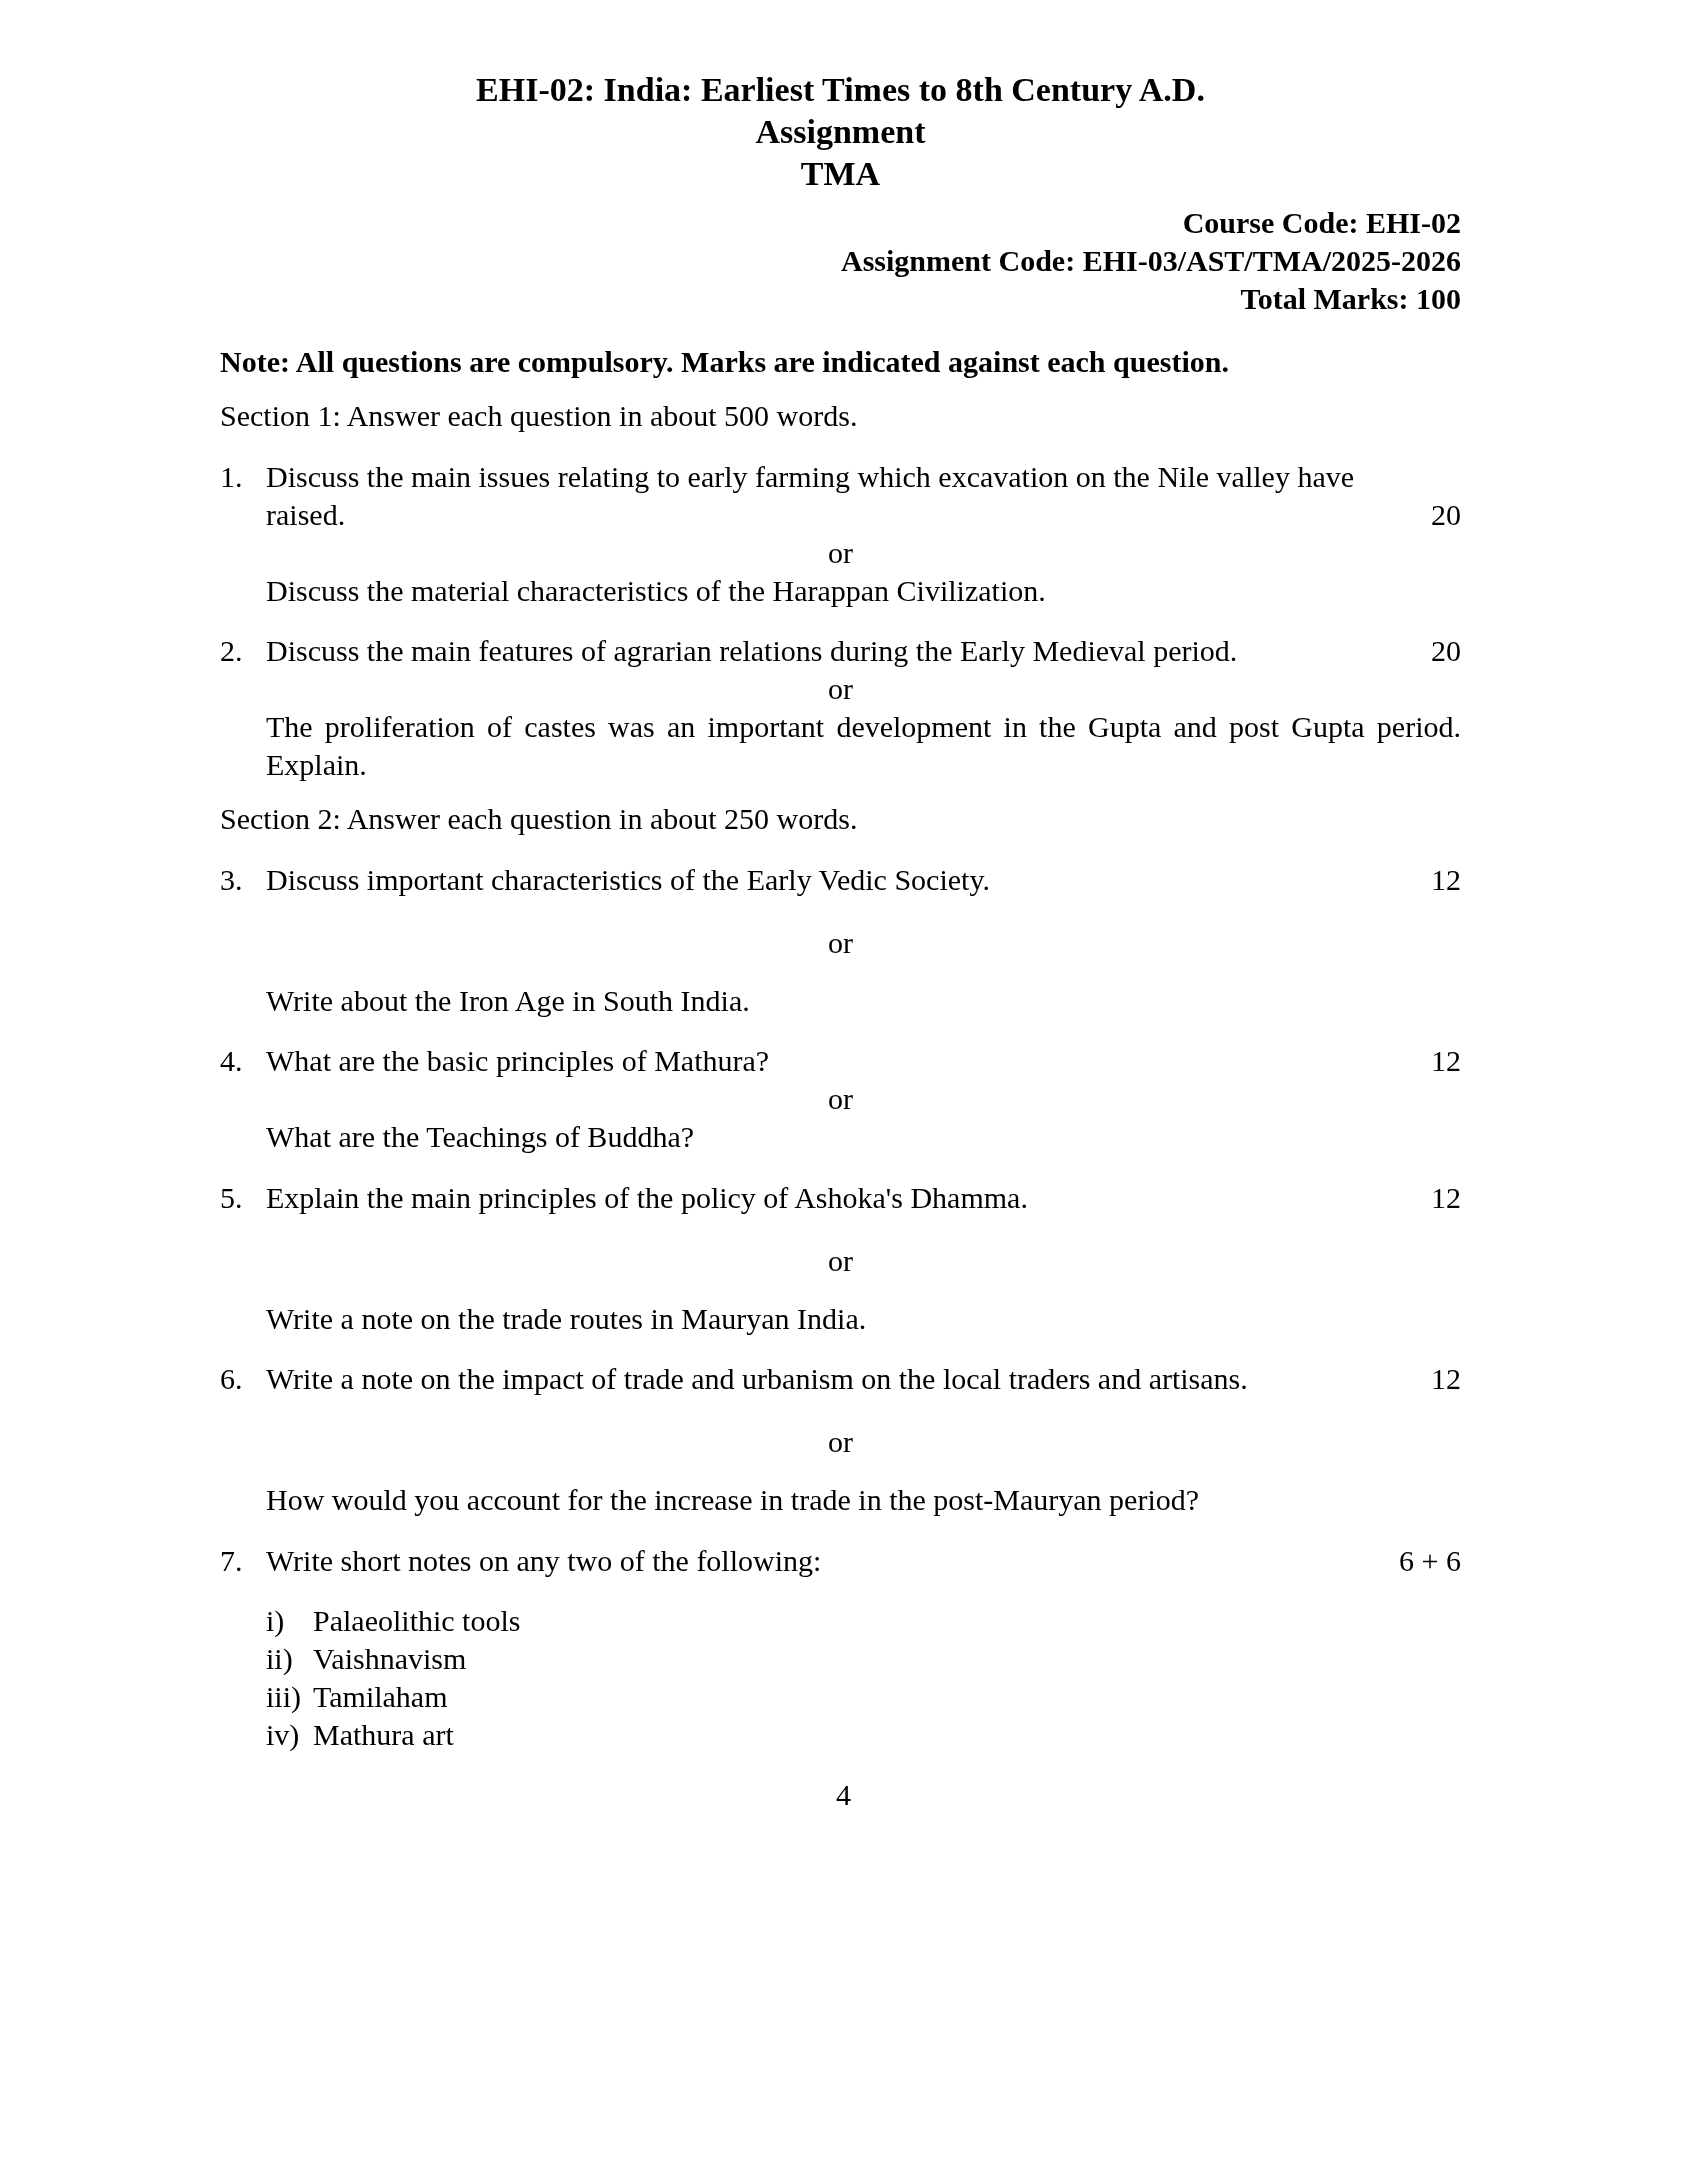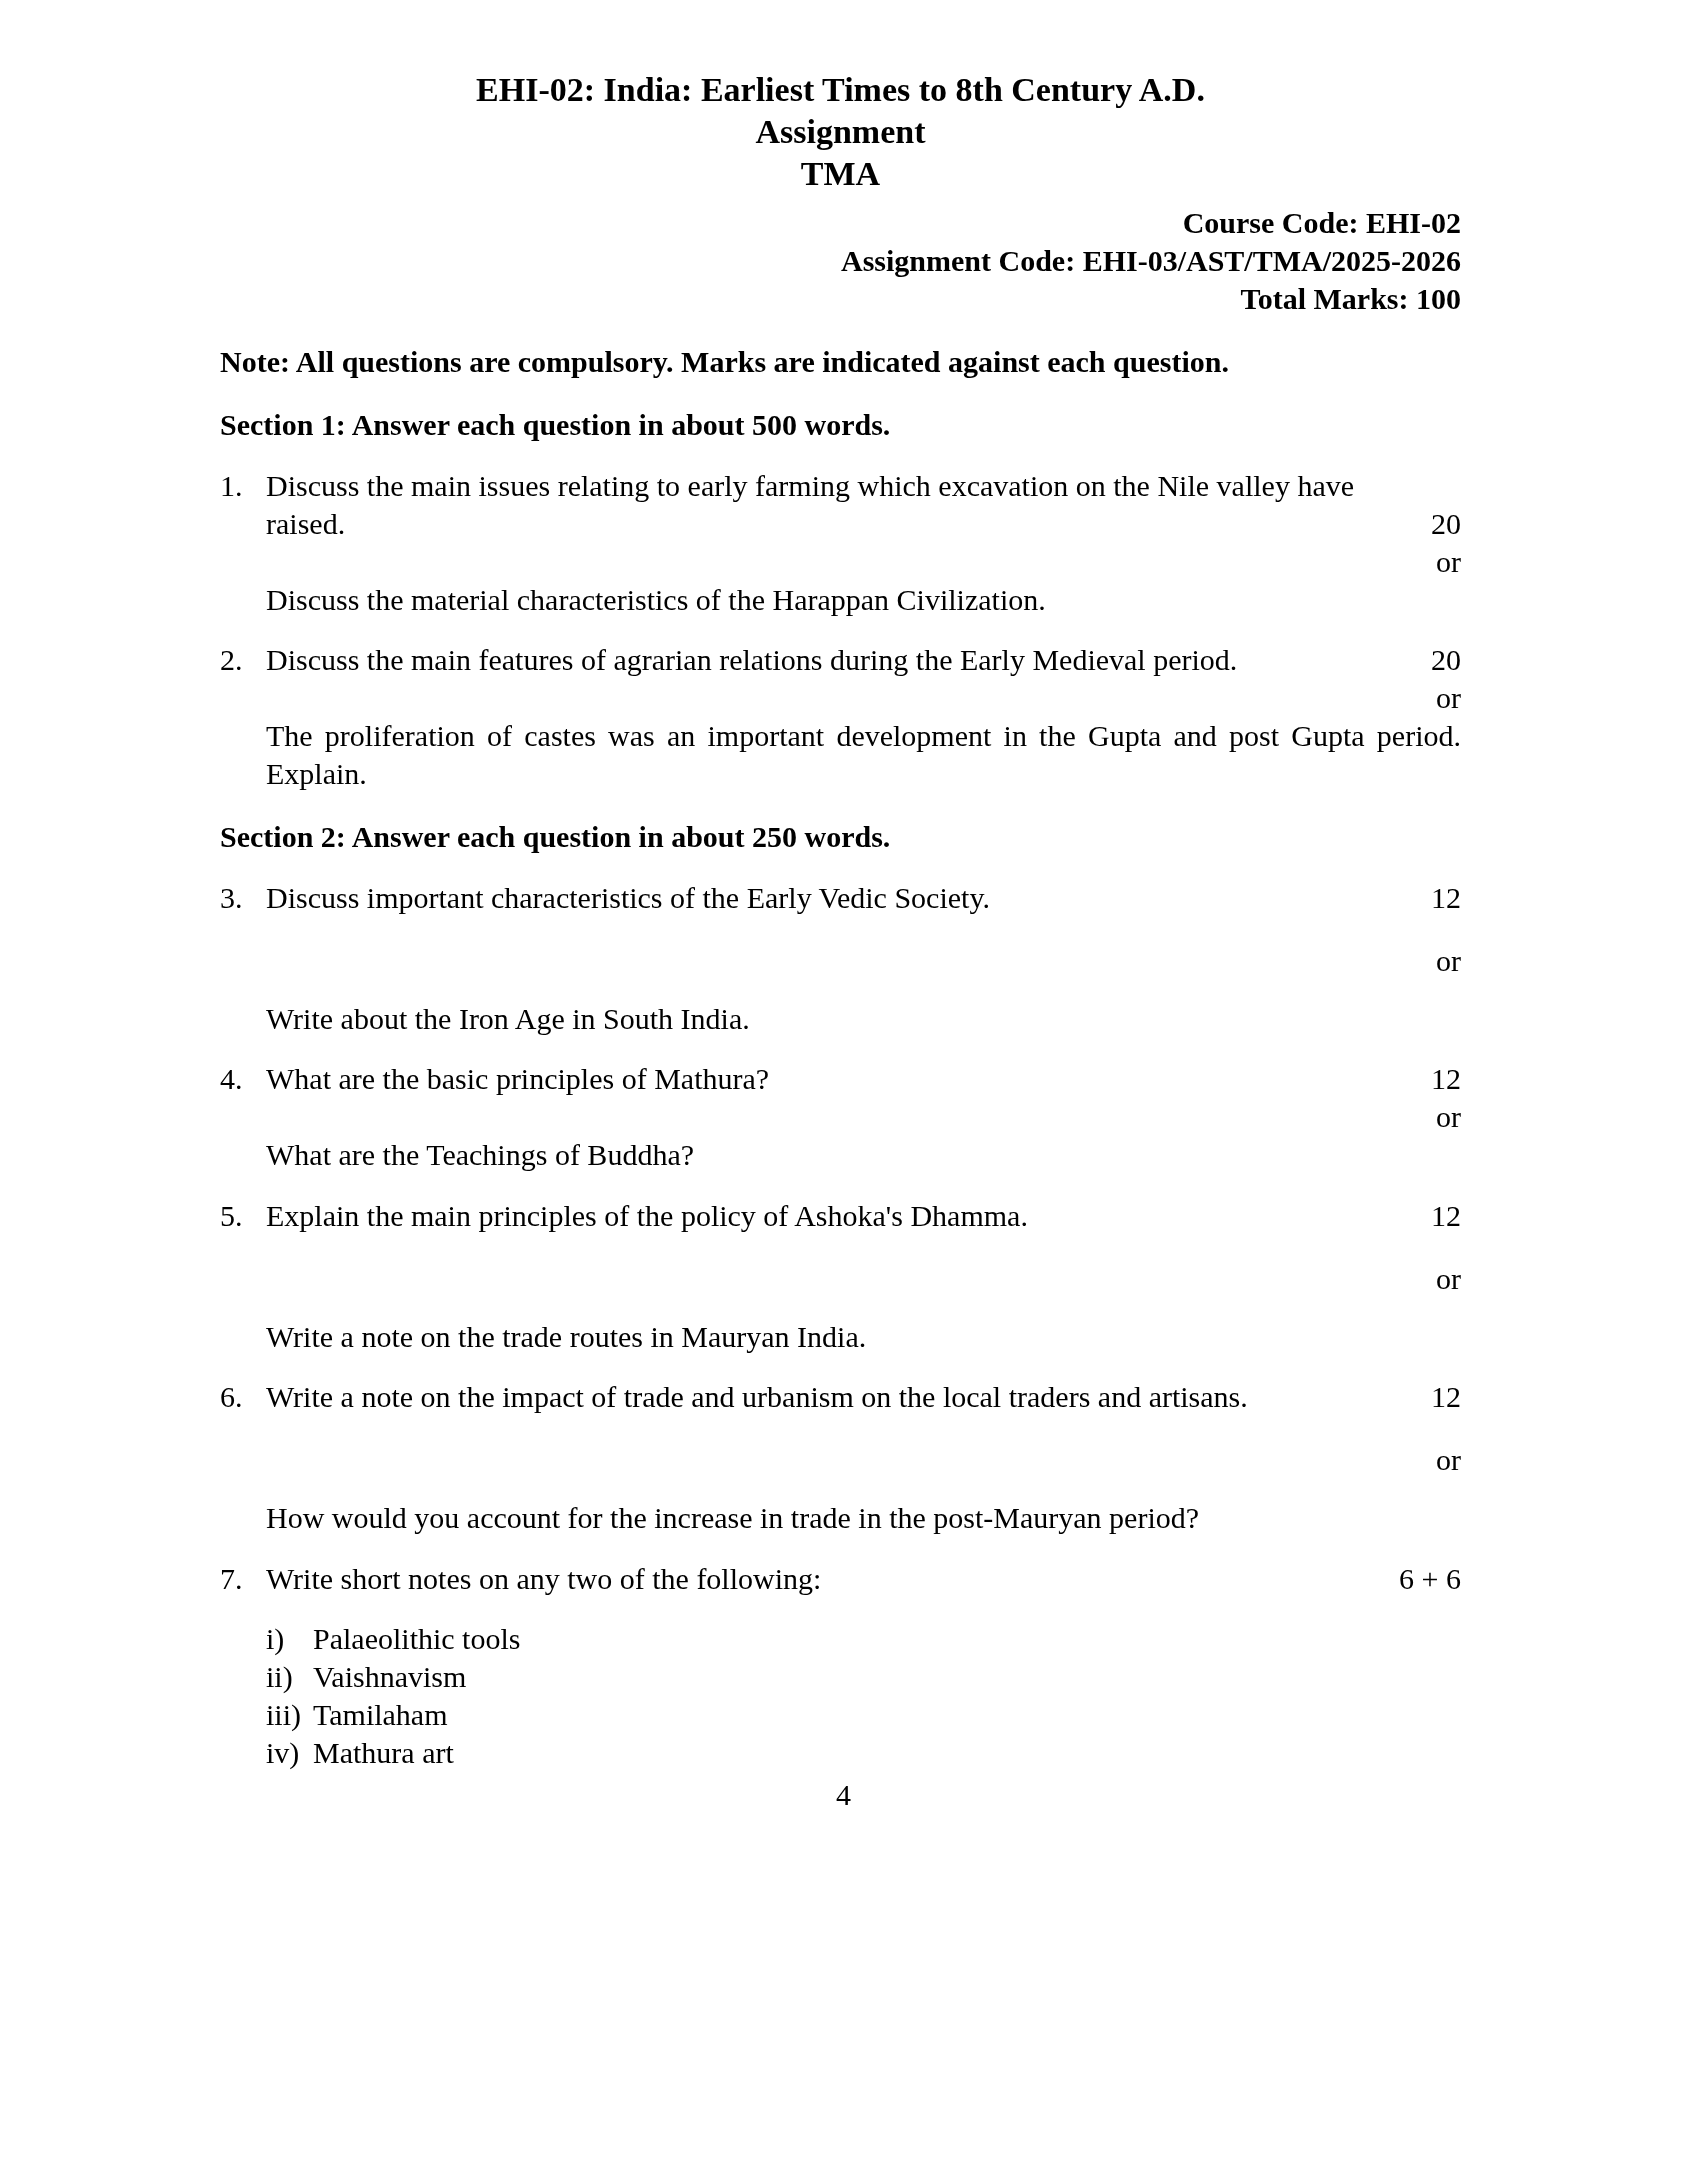--- a/index.html
+++ b/index.html
@@ -31,22 +31,22 @@
     margin-top: 9.3px;
   }
   .header-right div {
     line-height: 38px;
   }
   .note {
     font-weight: bold;
     margin-top: 25px;
   }
   .section-heading {
-    font-weight: bold;
-    margin-top: 25px;
+    font-weight: normal;
+    margin-top: 16px;
   }
   .question {
     margin-top: 22.5px;
   }
   .q-row {
     display: flex;
     align-items: flex-start;
   }
   .q-num {
     flex: 0 0 46px;
@@ -54,21 +54,21 @@
   .q-body {
     flex: 1 1 auto;
   }
   .q-marks {
     flex: 0 0 auto;
     margin-left: 16px;
     align-self: flex-end;
     white-space: nowrap;
   }
   .or {
-    text-align: right;
+    text-align: center;
   }
   .or.loose {
     margin: 25px 0 20px 0;
   }
   .alt {
     padding-left: 46px;
   }
   .alt.justify {
     text-align: justify;
   }

